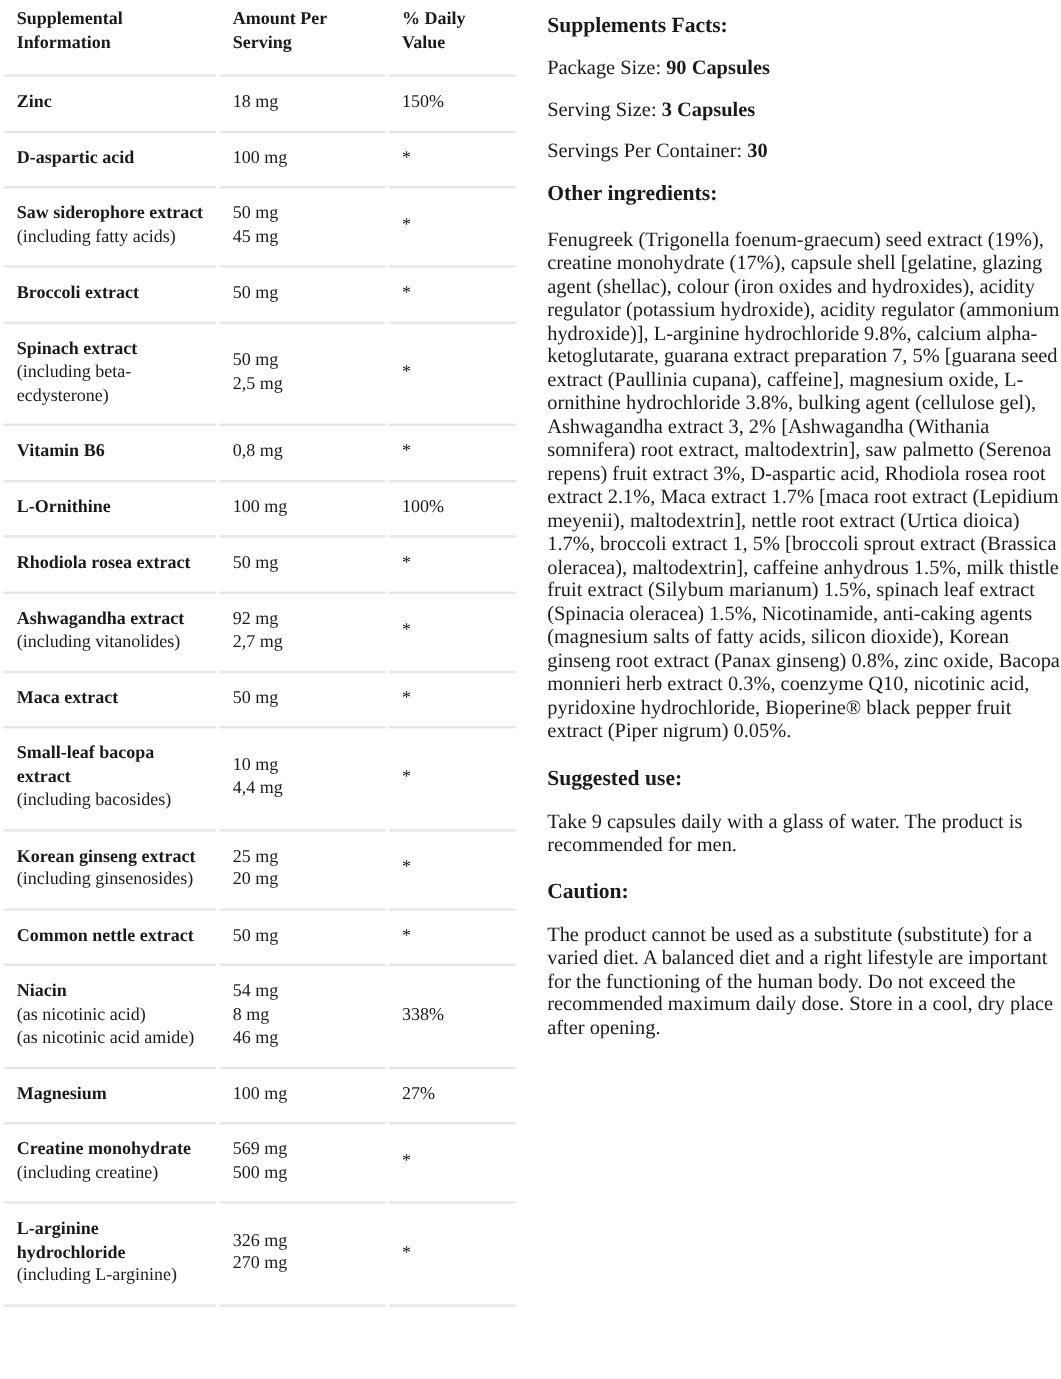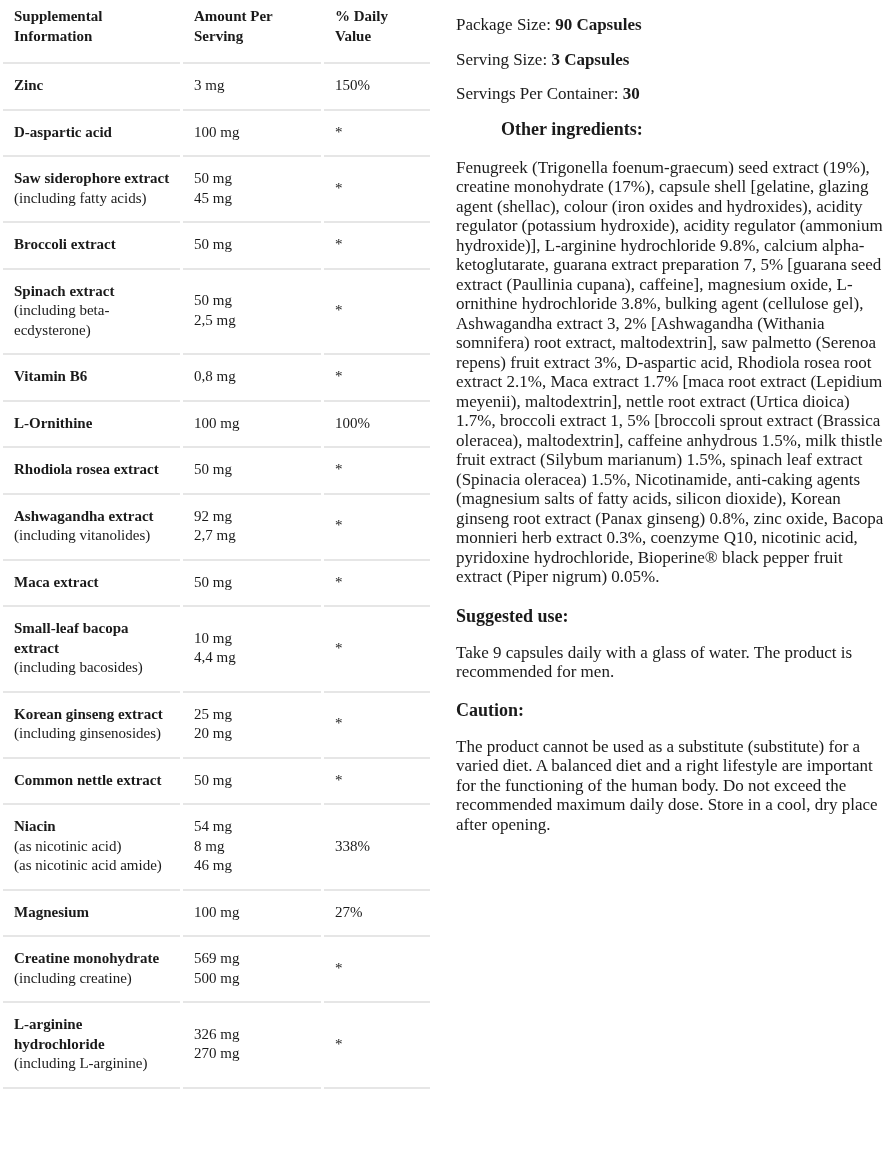--- a/index.html
+++ b/index.html
@@ -22,21 +22,21 @@
   .nm { font-weight: bold; display: block; }
   .sub { font-weight: normal; display: block; }
   .amt { display: block; }
 
   .right { position: absolute; left: 456px; top: 0; width: 428px; }
   .right h2 { font-size: 18px; font-weight: bold; line-height: 22px; }
   .right p { font-size: 17px; line-height: 19.5px; }
   .h-facts { margin-top: 10px; }
   .kv { margin-top: 15px; }
   .kv b { font-weight: bold; }
-  .h-other { margin-top: 14px; margin-left: 45px; }
+  .h-other { margin-top: 14px; }
   .p-other { margin-top: 18px; }
   .h-use { margin-top: 18px; }
   .p-use { margin-top: 16px; }
   .h-caution { margin-top: 17px; }
   .p-caution { margin-top: 16px; }
 </style>
 </head>
 <body>
 
 <div class="left">
@@ -52,21 +52,21 @@
         <th>Amount Per Serving</th>
         <th>% Daily Value</th>
       </tr>
     </thead>
     <tbody id="rows">
         <tr>
           <td>
             <span class="nm">Zinc</span>
           </td>
           <td>
-            <span class="amt">3 mg</span>
+            <span class="amt">18 mg</span>
           </td>
           <td>150%</td>
         </tr>
         <tr>
           <td>
             <span class="nm">D-aspartic acid</span>
           </td>
           <td>
             <span class="amt">100 mg</span>
           </td>
@@ -223,20 +223,21 @@
             <span class="amt">326 mg</span>
             <span class="amt">270 mg</span>
           </td>
           <td>*</td>
         </tr>
       </tbody>
   </table>
 </div>
 
 <div class="right">
+  <h2 class="h-facts">Supplements Facts:</h2>
   <p class="kv"><span>Package Size: </span><b>90 Capsules</b></p>
   <p class="kv"><span>Serving Size: </span><b>3 Capsules</b></p>
   <p class="kv"><span>Servings Per Container: </span><b>30</b></p>
 
   <h2 class="h-other">Other ingredients:</h2>
   <p class="p-other">Fenugreek (Trigonella foenum-graecum) seed extract (19%), creatine monohydrate (17%), capsule shell [gelatine, glazing agent (shellac), colour (iron oxides and hydroxides), acidity regulator (potassium hydroxide), acidity regulator (ammonium hydroxide)], L-arginine hydrochloride 9.8%, calcium alpha-ketoglutarate, guarana extract preparation 7, 5% [guarana seed extract (Paullinia cupana), caffeine], magnesium oxide, L-ornithine hydrochloride 3.8%, bulking agent (cellulose gel), Ashwagandha extract 3, 2% [Ashwagandha (Withania somnifera) root extract, maltodextrin], saw palmetto (Serenoa repens) fruit extract 3%, D-aspartic acid, Rhodiola rosea root extract 2.1%, Maca extract 1.7% [maca root extract (Lepidium meyenii), maltodextrin], nettle root extract (Urtica dioica) 1.7%, broccoli extract 1, 5% [broccoli sprout extract (Brassica oleracea), maltodextrin], caffeine anhydrous 1.5%, milk thistle fruit extract (Silybum marianum) 1.5%, spinach leaf extract (Spinacia oleracea) 1.5%, Nicotinamide, anti-caking agents (magnesium salts of fatty acids, silicon dioxide), Korean ginseng root extract (Panax ginseng) 0.8%, zinc oxide, Bacopa monnieri herb extract 0.3%, coenzyme Q10, nicotinic acid, pyridoxine hydrochloride, Bioperine® black pepper fruit extract (Piper nigrum) 0.05%.</p>
 
   <h2 class="h-use">Suggested use:</h2>
   <p class="p-use">Take 9 capsules daily with a glass of water. The product is recommended for men.</p>
 

